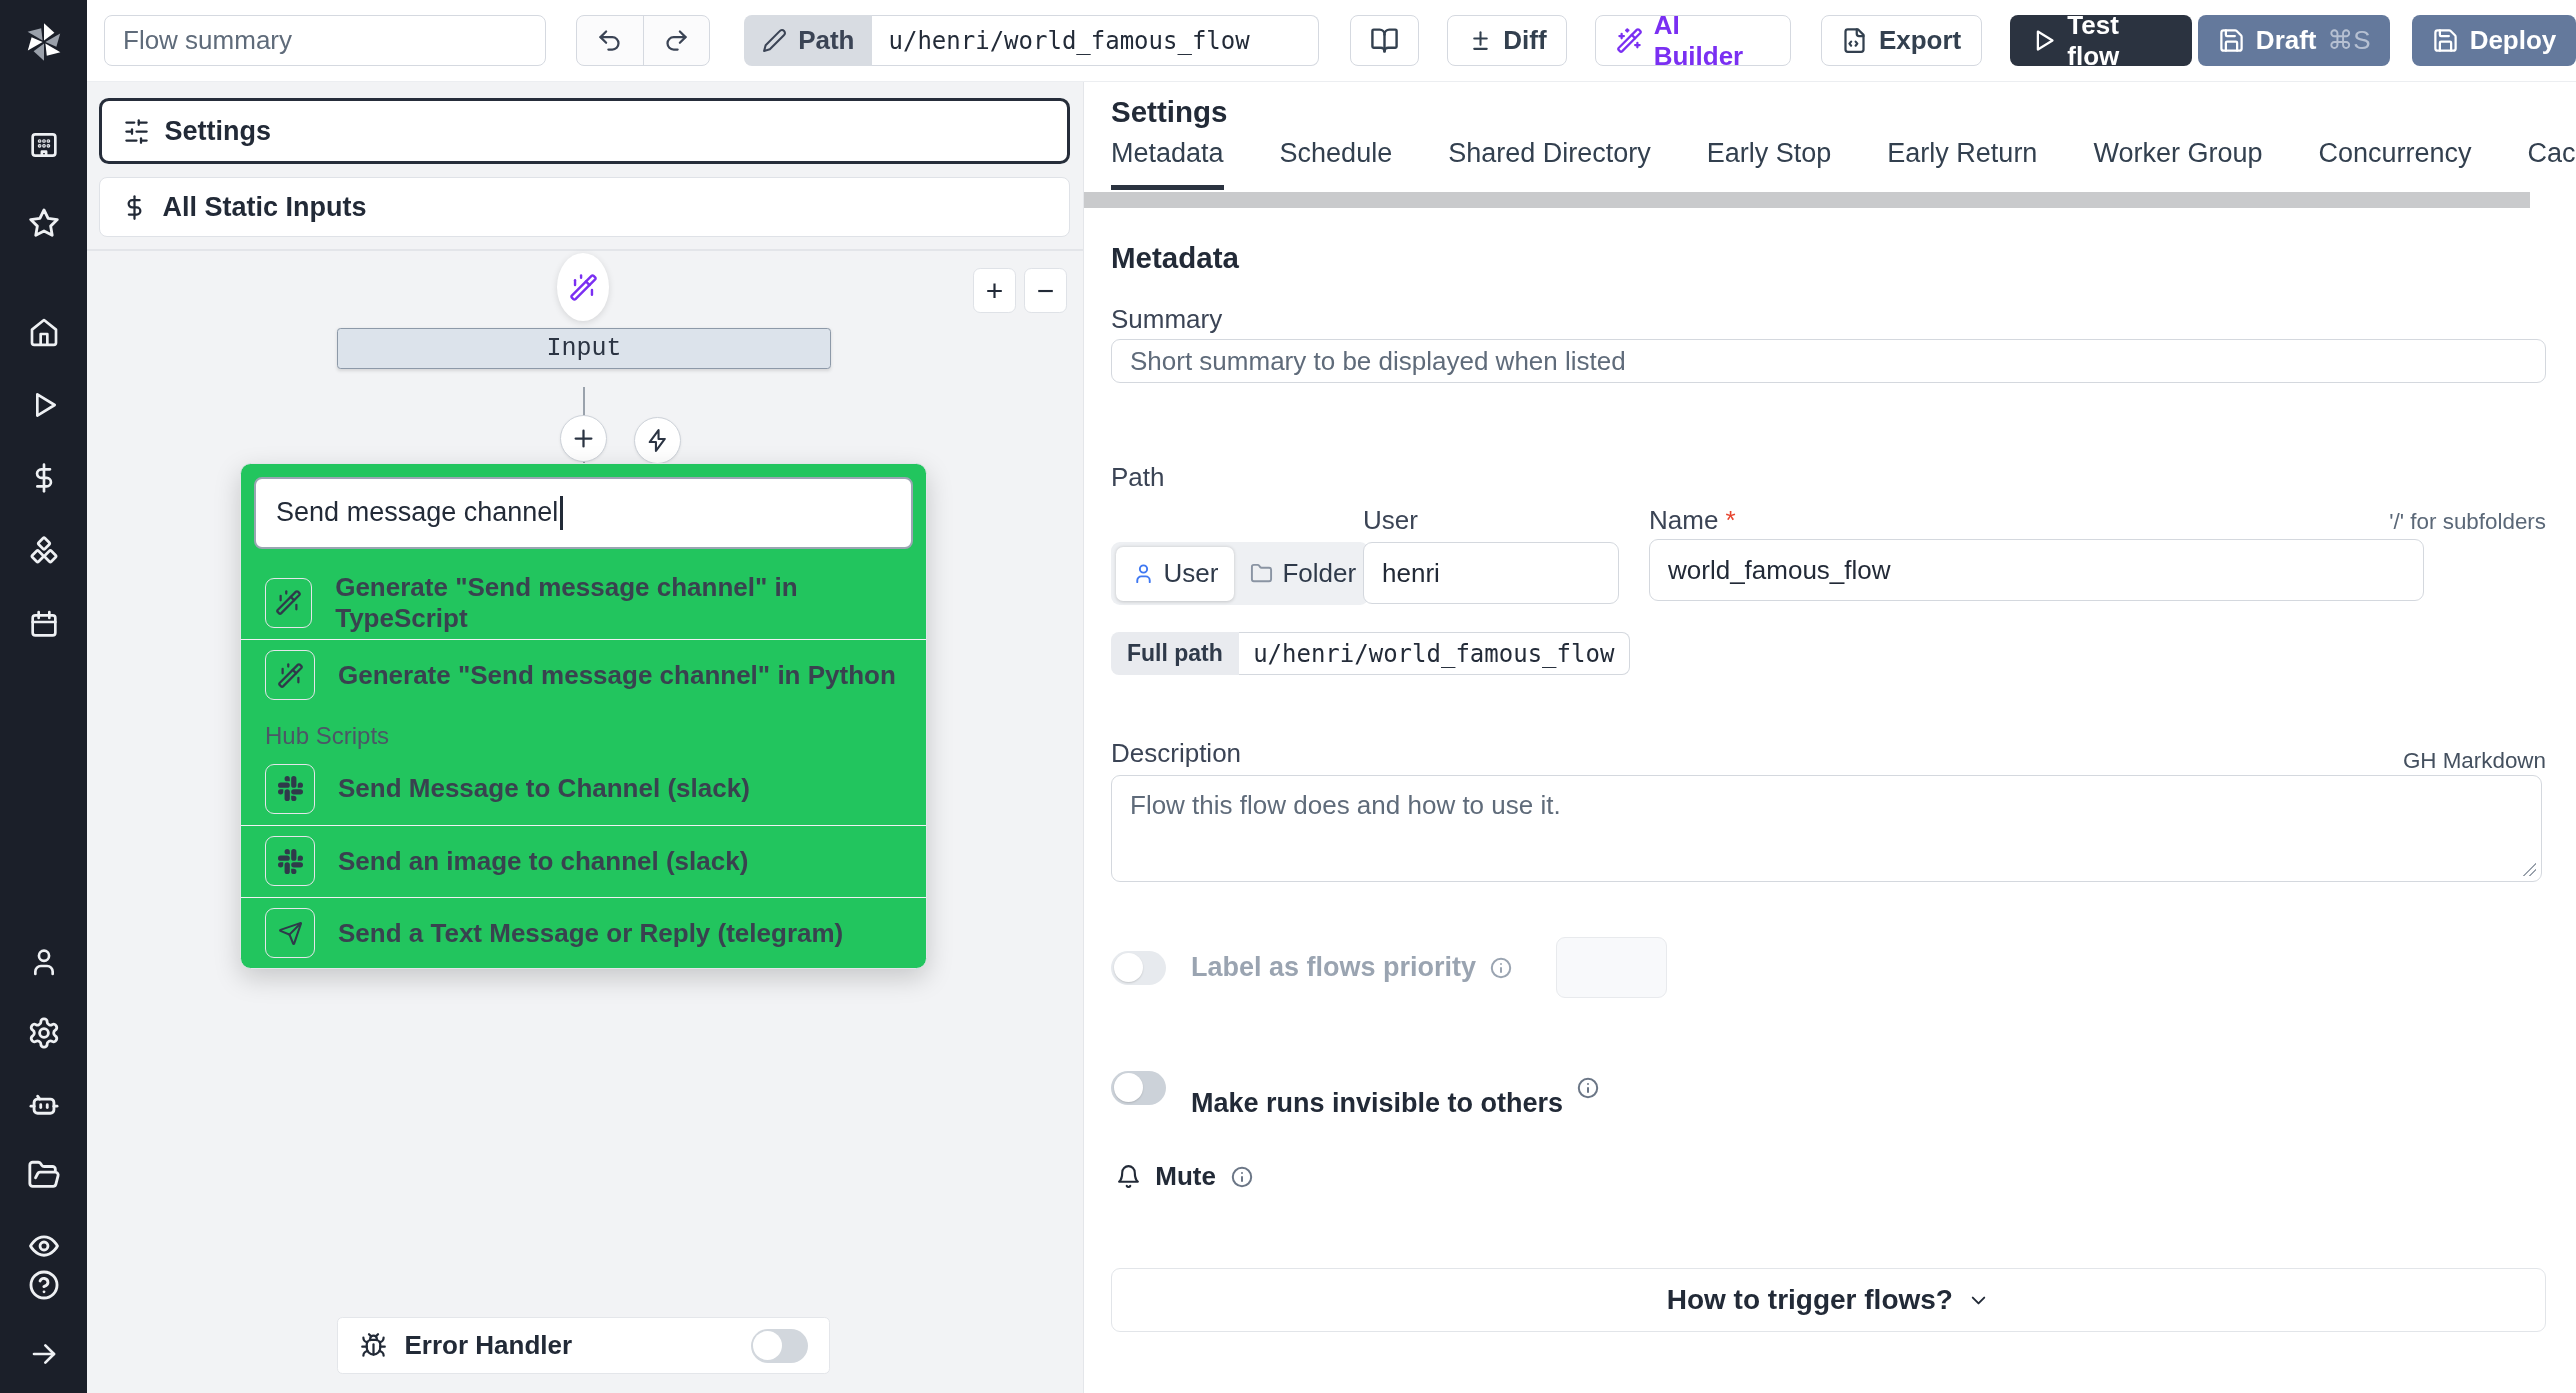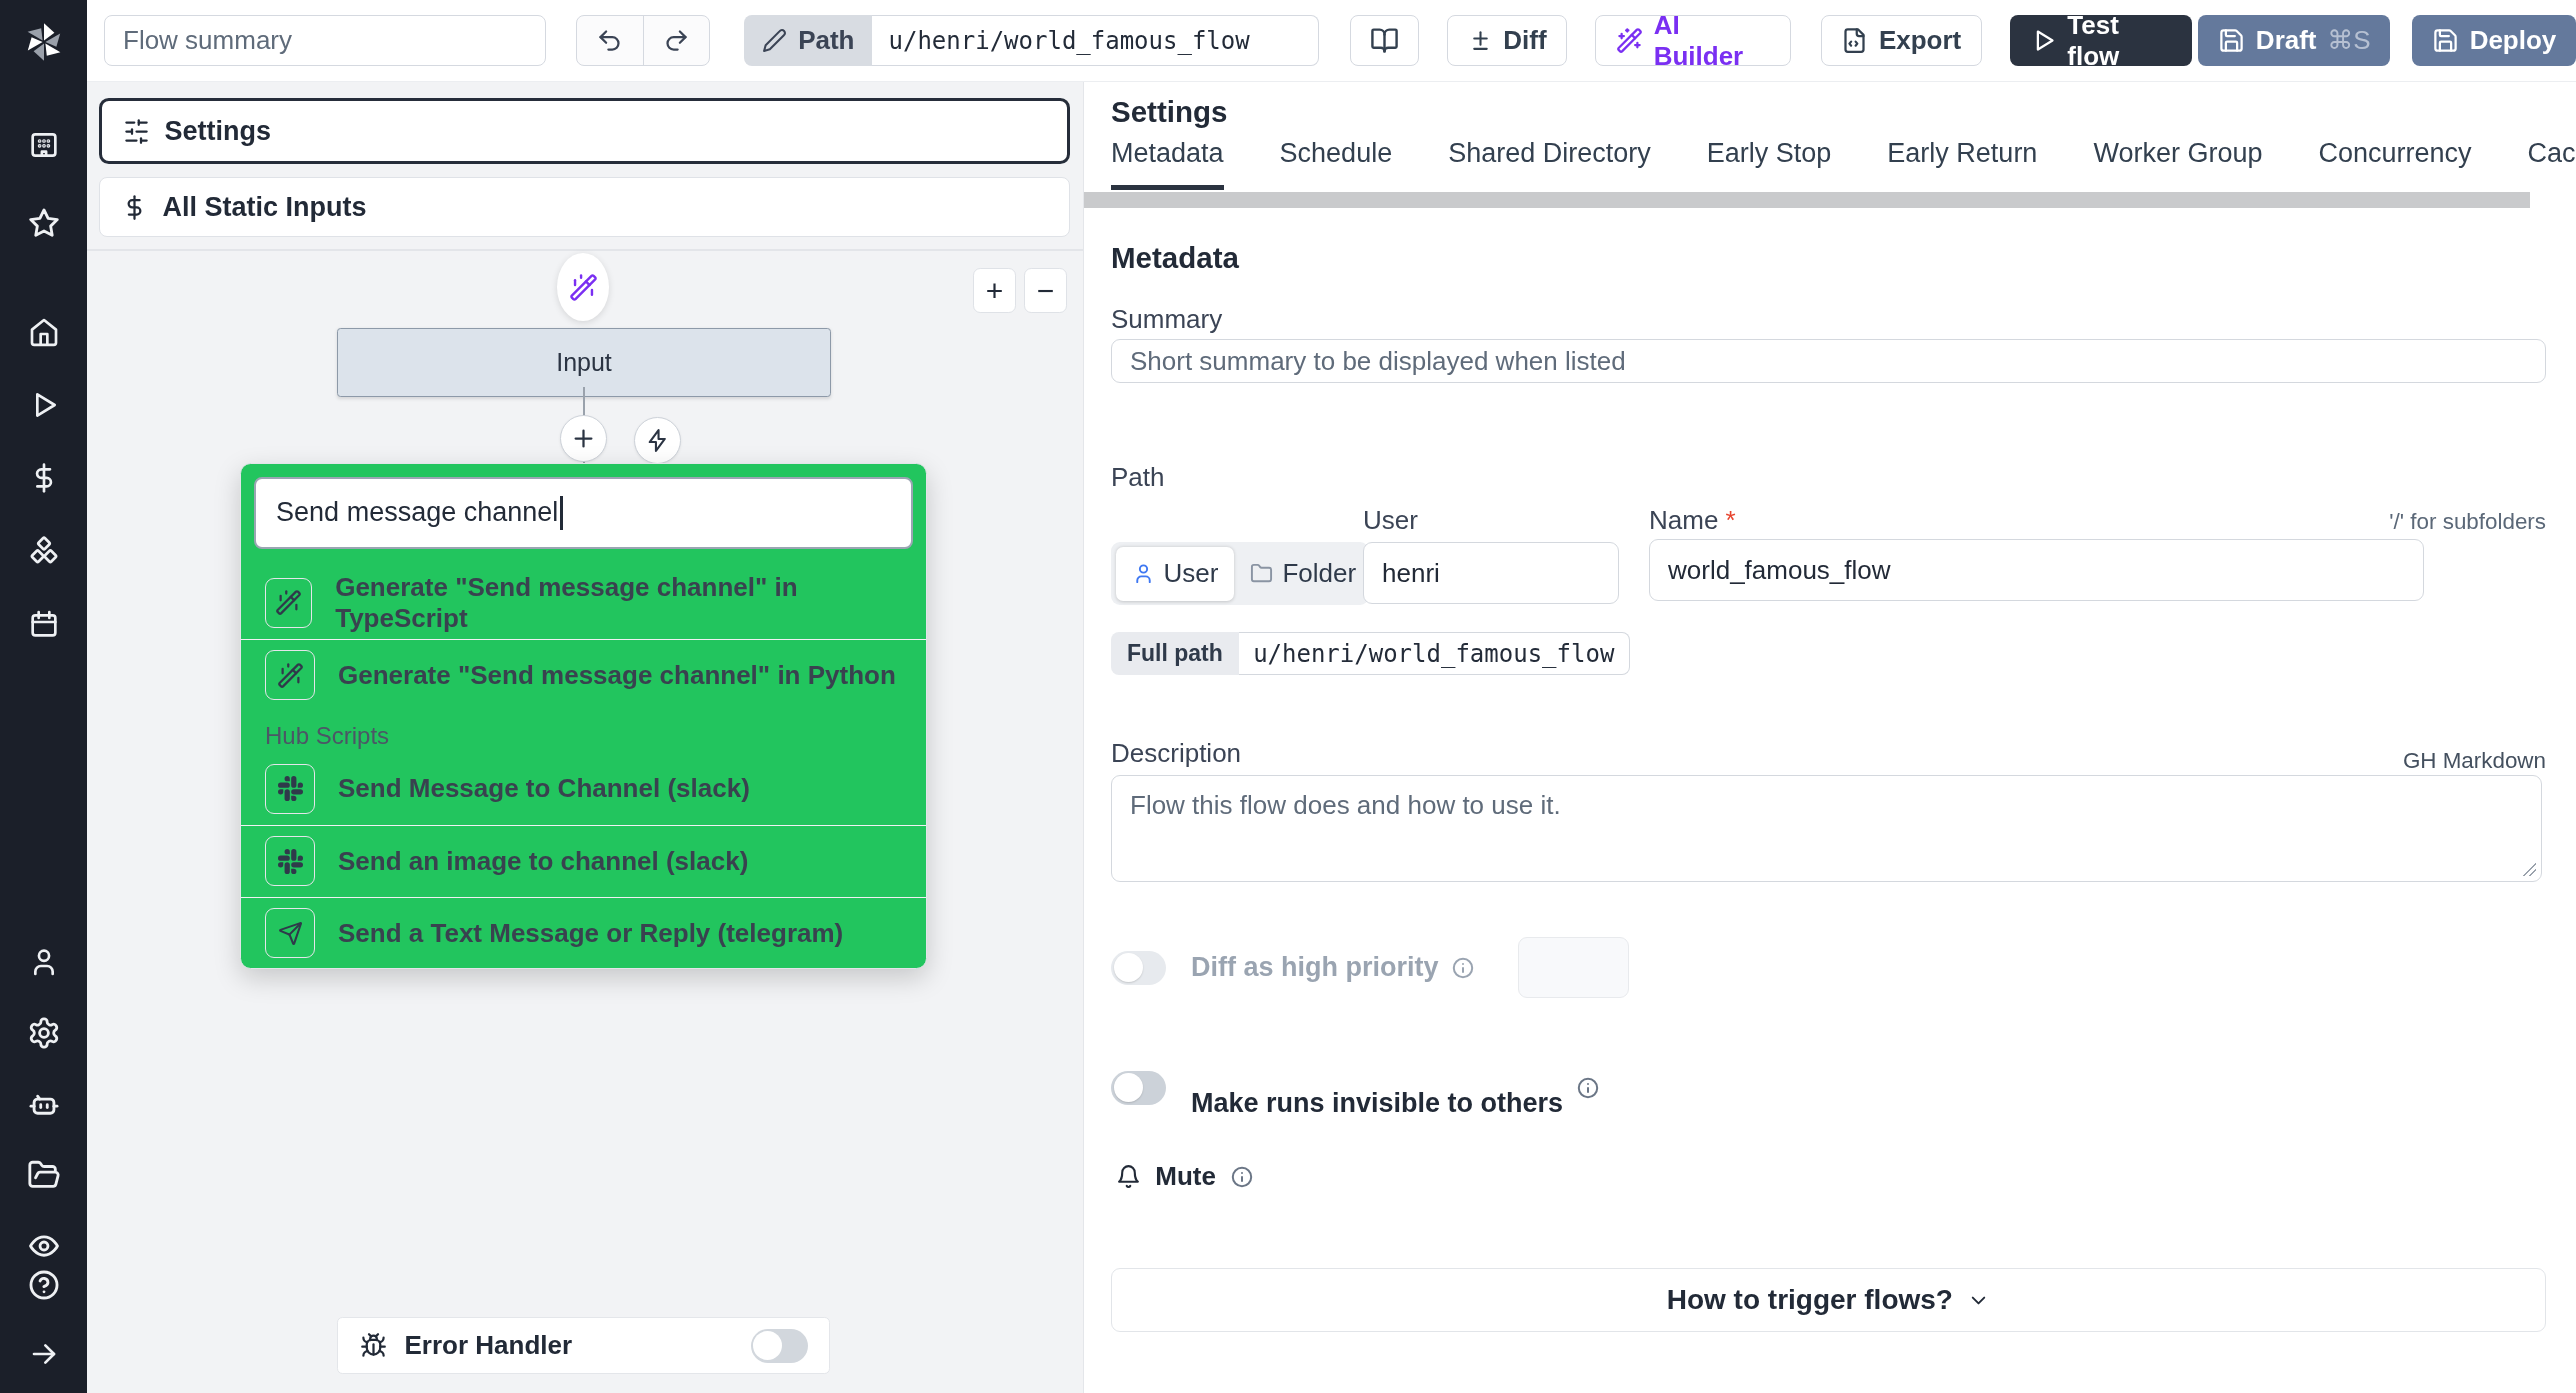--- a/index.html
+++ b/index.html
@@ -34,21 +34,21 @@
 
   
   .flow-panel { position:absolute; left:87px; top:82px; width:997px; height:1311px; background:#f2f3f5; border-right:1.8px solid #e4e6ea; }
   .module-card { position:absolute; left:11.6px; width:971px; background:#fff; display:flex; align-items:center; gap:14.3px; padding:0 21.5px; font-size:27px; font-weight:700; color:#222a37; cursor:pointer; }
   .card-settings { top:16px; height:66px; border:3.6px solid #262d3a; border-radius:9.8px; }
   .card-inputs { top:95px; height:60px; border:1.8px solid #dfe2e7; border-radius:8px; }
   .graph-divider { position:absolute; left:0; top:167px; width:100%; height:1.8px; background:#e3e5e9; }
   .ai-bubble { position:absolute; left:470px; top:171px; width:52px; height:68px; background:#fff; border-radius:50%; box-shadow:0 1.8px 7.2px rgba(0,0,0,.12); display:flex; align-items:center; justify-content:center; color:#7a2ff2; cursor:pointer; }
   .zoom-btn { position:absolute; top:186px; width:43px; height:45px; background:#fff; border:1.8px solid #dfe2e7; border-radius:7.2px; display:flex; align-items:center; justify-content:center; font-size:30px; color:#222a37; cursor:pointer; }
   .edge { position:absolute; left:496px; width:1.8px; background:#9aa2ac; }
-  .input-node { position:absolute; left:250px; top:246px; width:494px; height:69px; background:#dce3eb; border:1.8px solid #8d99a8; border-radius:3.6px; box-shadow:0 1.8px 3.6px rgba(0,0,0,.12); display:flex; align-items:center; justify-content:center; font-family:Liberation Sans, sans-serif; font-size:25px; color:#2b3443; cursor:pointer; }
+  .input-node { position:absolute; left:250px; top:246px; width:494px; height:41px; background:#dce3eb; border:1.8px solid #8d99a8; border-radius:3.6px; box-shadow:0 1.8px 3.6px rgba(0,0,0,.12); display:flex; align-items:center; justify-content:center; font-family:Liberation Mono, monospace; font-size:25px; color:#2b3443; cursor:pointer; }
   .node-bubble { position:absolute; width:47px; height:47px; background:#fff; border:1.8px solid #cdd2d9; border-radius:50%; display:flex; align-items:center; justify-content:center; color:#2b3443; cursor:pointer; box-shadow:0 0.9px 2.7px rgba(0,0,0,.08); }
   .dropdown-card { position:absolute; left:153px; top:381px; width:687px; height:506px; background:#22c55e; border:1.8px solid #e2e5e9; border-radius:10.7px; box-shadow:0 9px 27px rgba(0,0,0,.18); overflow:hidden; }
   .search-box { margin:12.5px 13.4px 0 13.4px; height:72px; border:2.7px solid #9aa5b2; border-radius:8px; display:flex; align-items:center; padding:0 19.7px; font-size:27px; color:#222a37; background:#fff; }
   .caret { width:2.7px; height:34px; background:#222a37; margin-left:1.8px; }
   .dd-item { height:72px; display:flex; align-items:center; gap:23px; padding:0 24px; border-top:1.8px solid #f0f1f3; cursor:pointer; }
   .dd-item:first-of-type { border-top:none; }
   .dd-icon-box { width:50px; height:50px; border:1.8px solid #e4e6ea; border-radius:9px; display:flex; align-items:center; justify-content:center; color:#2f3a4a; }
   .dd-label { font-size:26px; font-weight:700; color:#39424f; }
   .dd-section { height:42px; display:flex; align-items:center; padding:9px 24px 0 24px; font-size:24px; color:#4c5666; }
   .error-card { position:absolute; left:250px; top:1235px; width:493px; height:57px; background:#fff; border:1.8px solid #e4e6ea; border-radius:5.4px; display:flex; align-items:center; gap:18px; padding:0 21.5px; font-size:26px; font-weight:700; color:#222a37; cursor:pointer; }
@@ -509,21 +509,21 @@
   <div class="rp-md-hint">GH Markdown</div>
   <div class="field rp-desc-area">
     <span class="placeholder">Flow this flow does and how to use it.</span>
     <span class="resize-grip"></span>
   </div>
 
   <div class="hp-row">
     <span class="toggle tg-sm tg-disabled">
         <span class="knob"></span>
       </span>
-    <span class="hp-lbl">Diff as high priority</span>
+    <span class="hp-lbl">Label as flows priority</span>
     <svg class="icon info-ic info-dim" viewBox="0 0 24 24" width="24" height="24" fill="none" stroke="currentColor" stroke-width="2" stroke-linecap="round">
         <circle cx="12" cy="12" r="9.2"></circle>
         <path d="M12 16v-4"></path>
         <path d="M12 8h.01"></path>
       </svg>
     <span class="hp-box"></span>
   </div>
 
   <div class="inv-row">
     <span class="toggle tg-sm tg-off">

